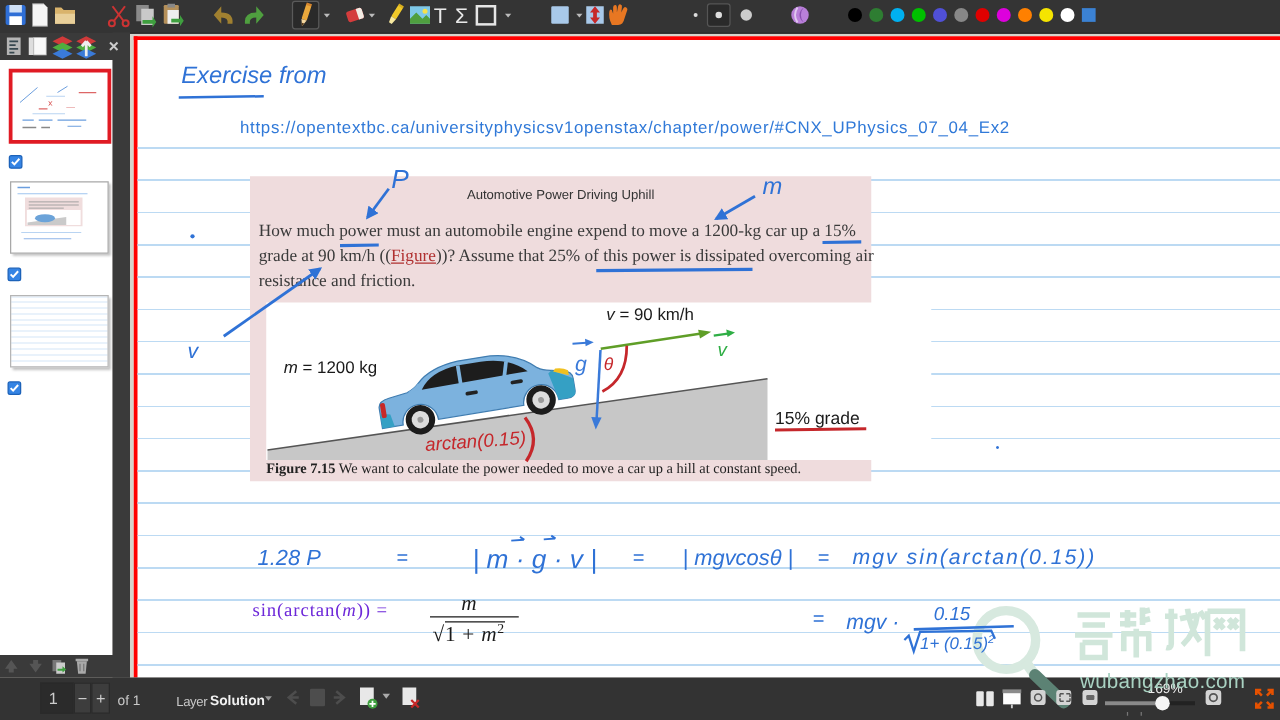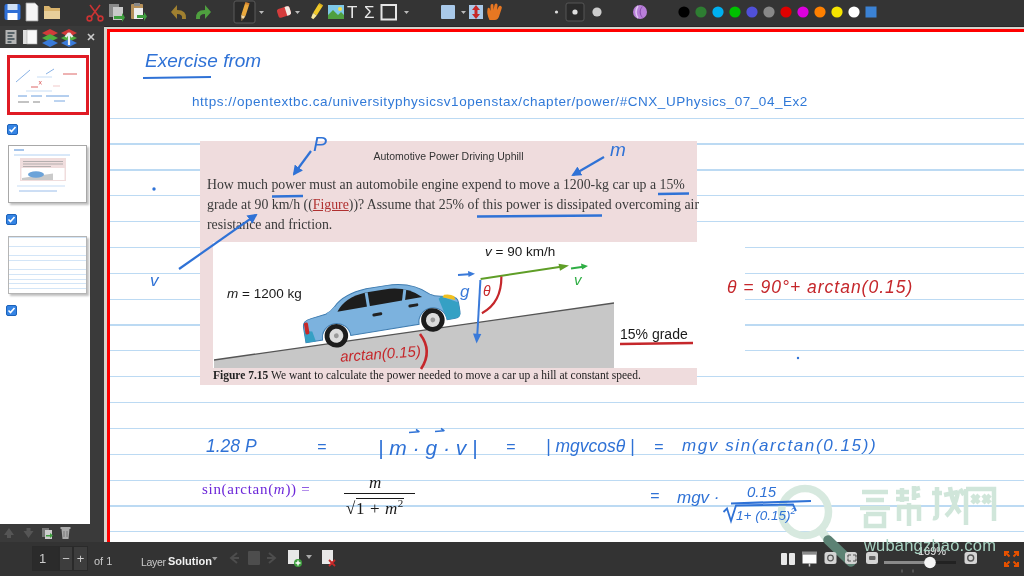--- a/index.html
+++ b/index.html
@@ -82,21 +82,20 @@
   <polygon points="375,24 368,21.5 369,27.5" fill="#2fae45"></polygon>
 </svg>
 </div>
 <div id="caption"><b>Figure 7.15</b> We want to calculate the power needed to move a car up a hill at constant speed.</div>
 
 <div class="hwb" style="left:145px;top:50px;font-size:19px;">Exercise from</div>
 <div class="url" style="left:144px;top:94px;padding-left:48px;">https://opentextbc.ca/universityphysicsv1openstax/chapter/power/#CNX_UPhysics_07_04_Ex2</div>
 <div class="hwb" style="left:313px;top:132px;font-size:21px;">P</div>
 <div class="hwb" style="left:610px;top:139px;font-size:19px;">m</div>
 <div class="hwb" style="left:150px;top:271px;font-size:17px;">v</div>
-<div class="hwr" style="left:727px;top:277px;font-size:17.5px;letter-spacing:1px;">θ = 90°+ arctan(0.15)</div>
 <div class="hwr" style="left:340px;top:345px;font-size:15px;transform:rotate(-4deg);">arctan(0.15)</div>
 
 <div class="hwb" style="left:206px;top:436px;font-size:17.5px;">1.28 P</div>
 <div class="hwb" style="left:317px;top:438px;font-size:16px;">=</div>
 <div class="hwb" style="left:378px;top:436px;font-size:21px;">| m · g · v |</div>
 <div class="hwb" style="left:506px;top:438px;font-size:16px;">=</div>
 <div class="hwb" style="left:546px;top:436px;font-size:17.5px;">| mgvcosθ |</div>
 <div class="hwb" style="left:654px;top:438px;font-size:16px;">=</div>
 <div class="hwb" style="left:682px;top:436px;font-size:17px;letter-spacing:1.6px;">mgv sin(arctan(0.15))</div>
 

